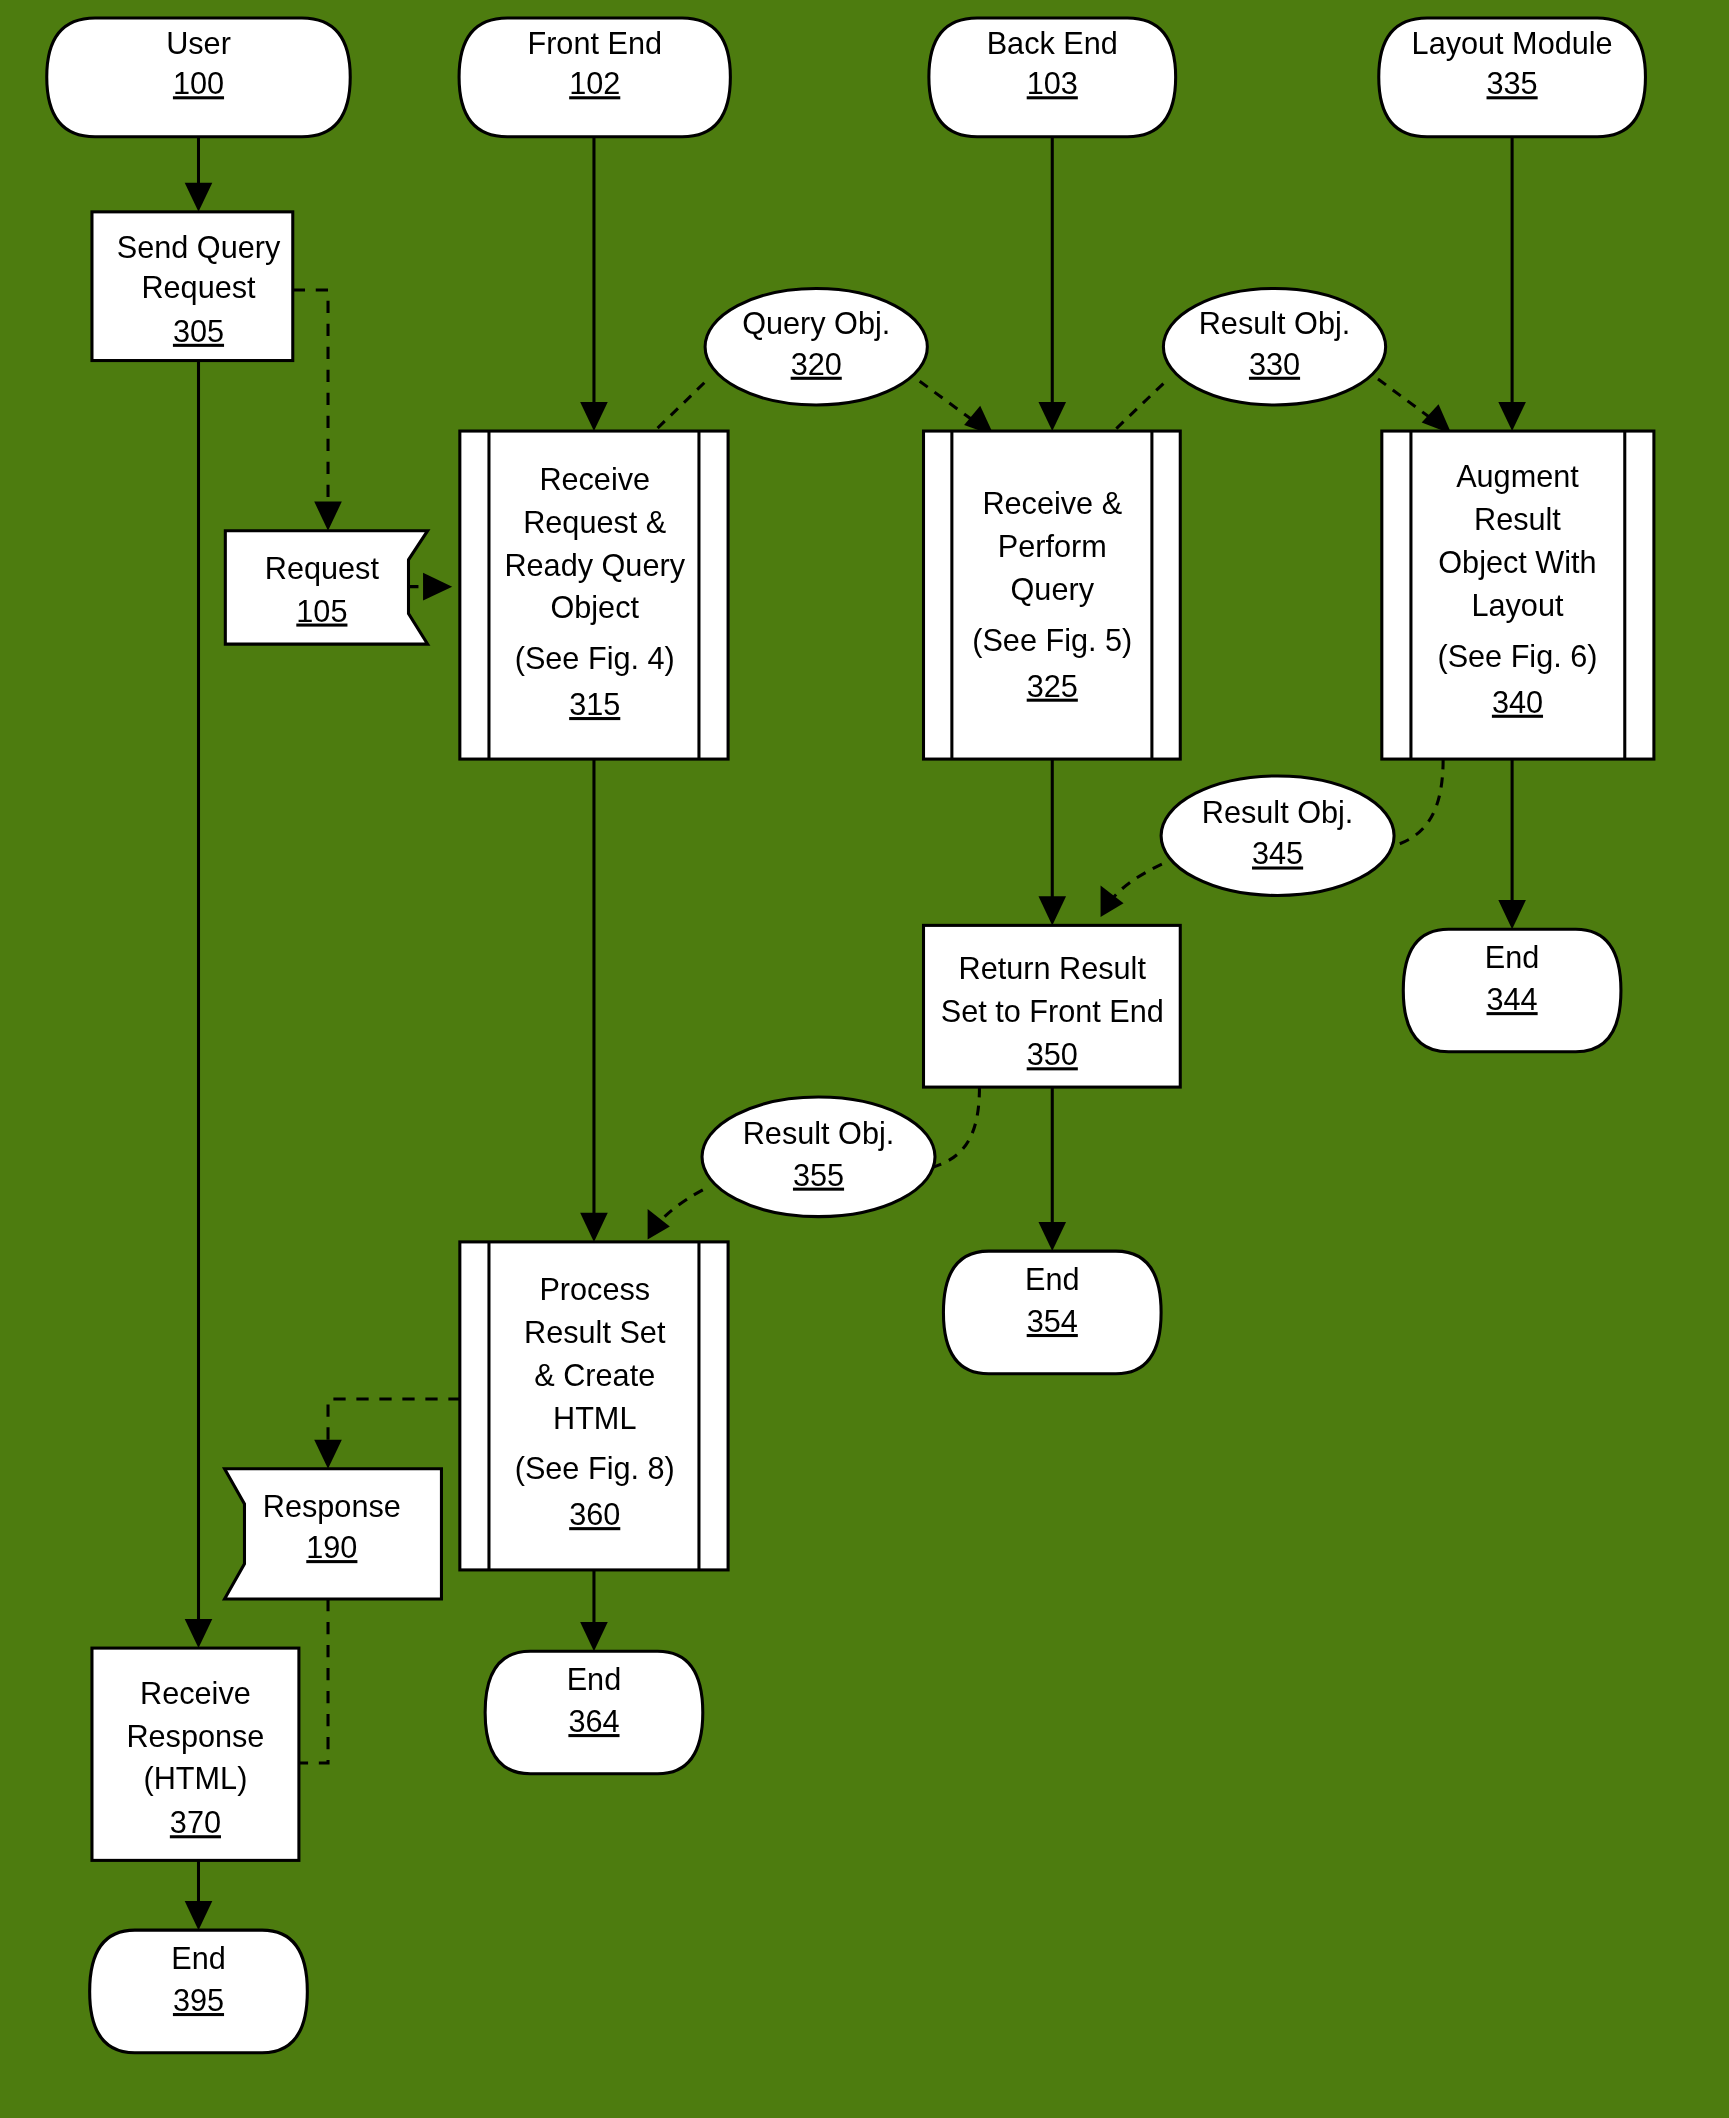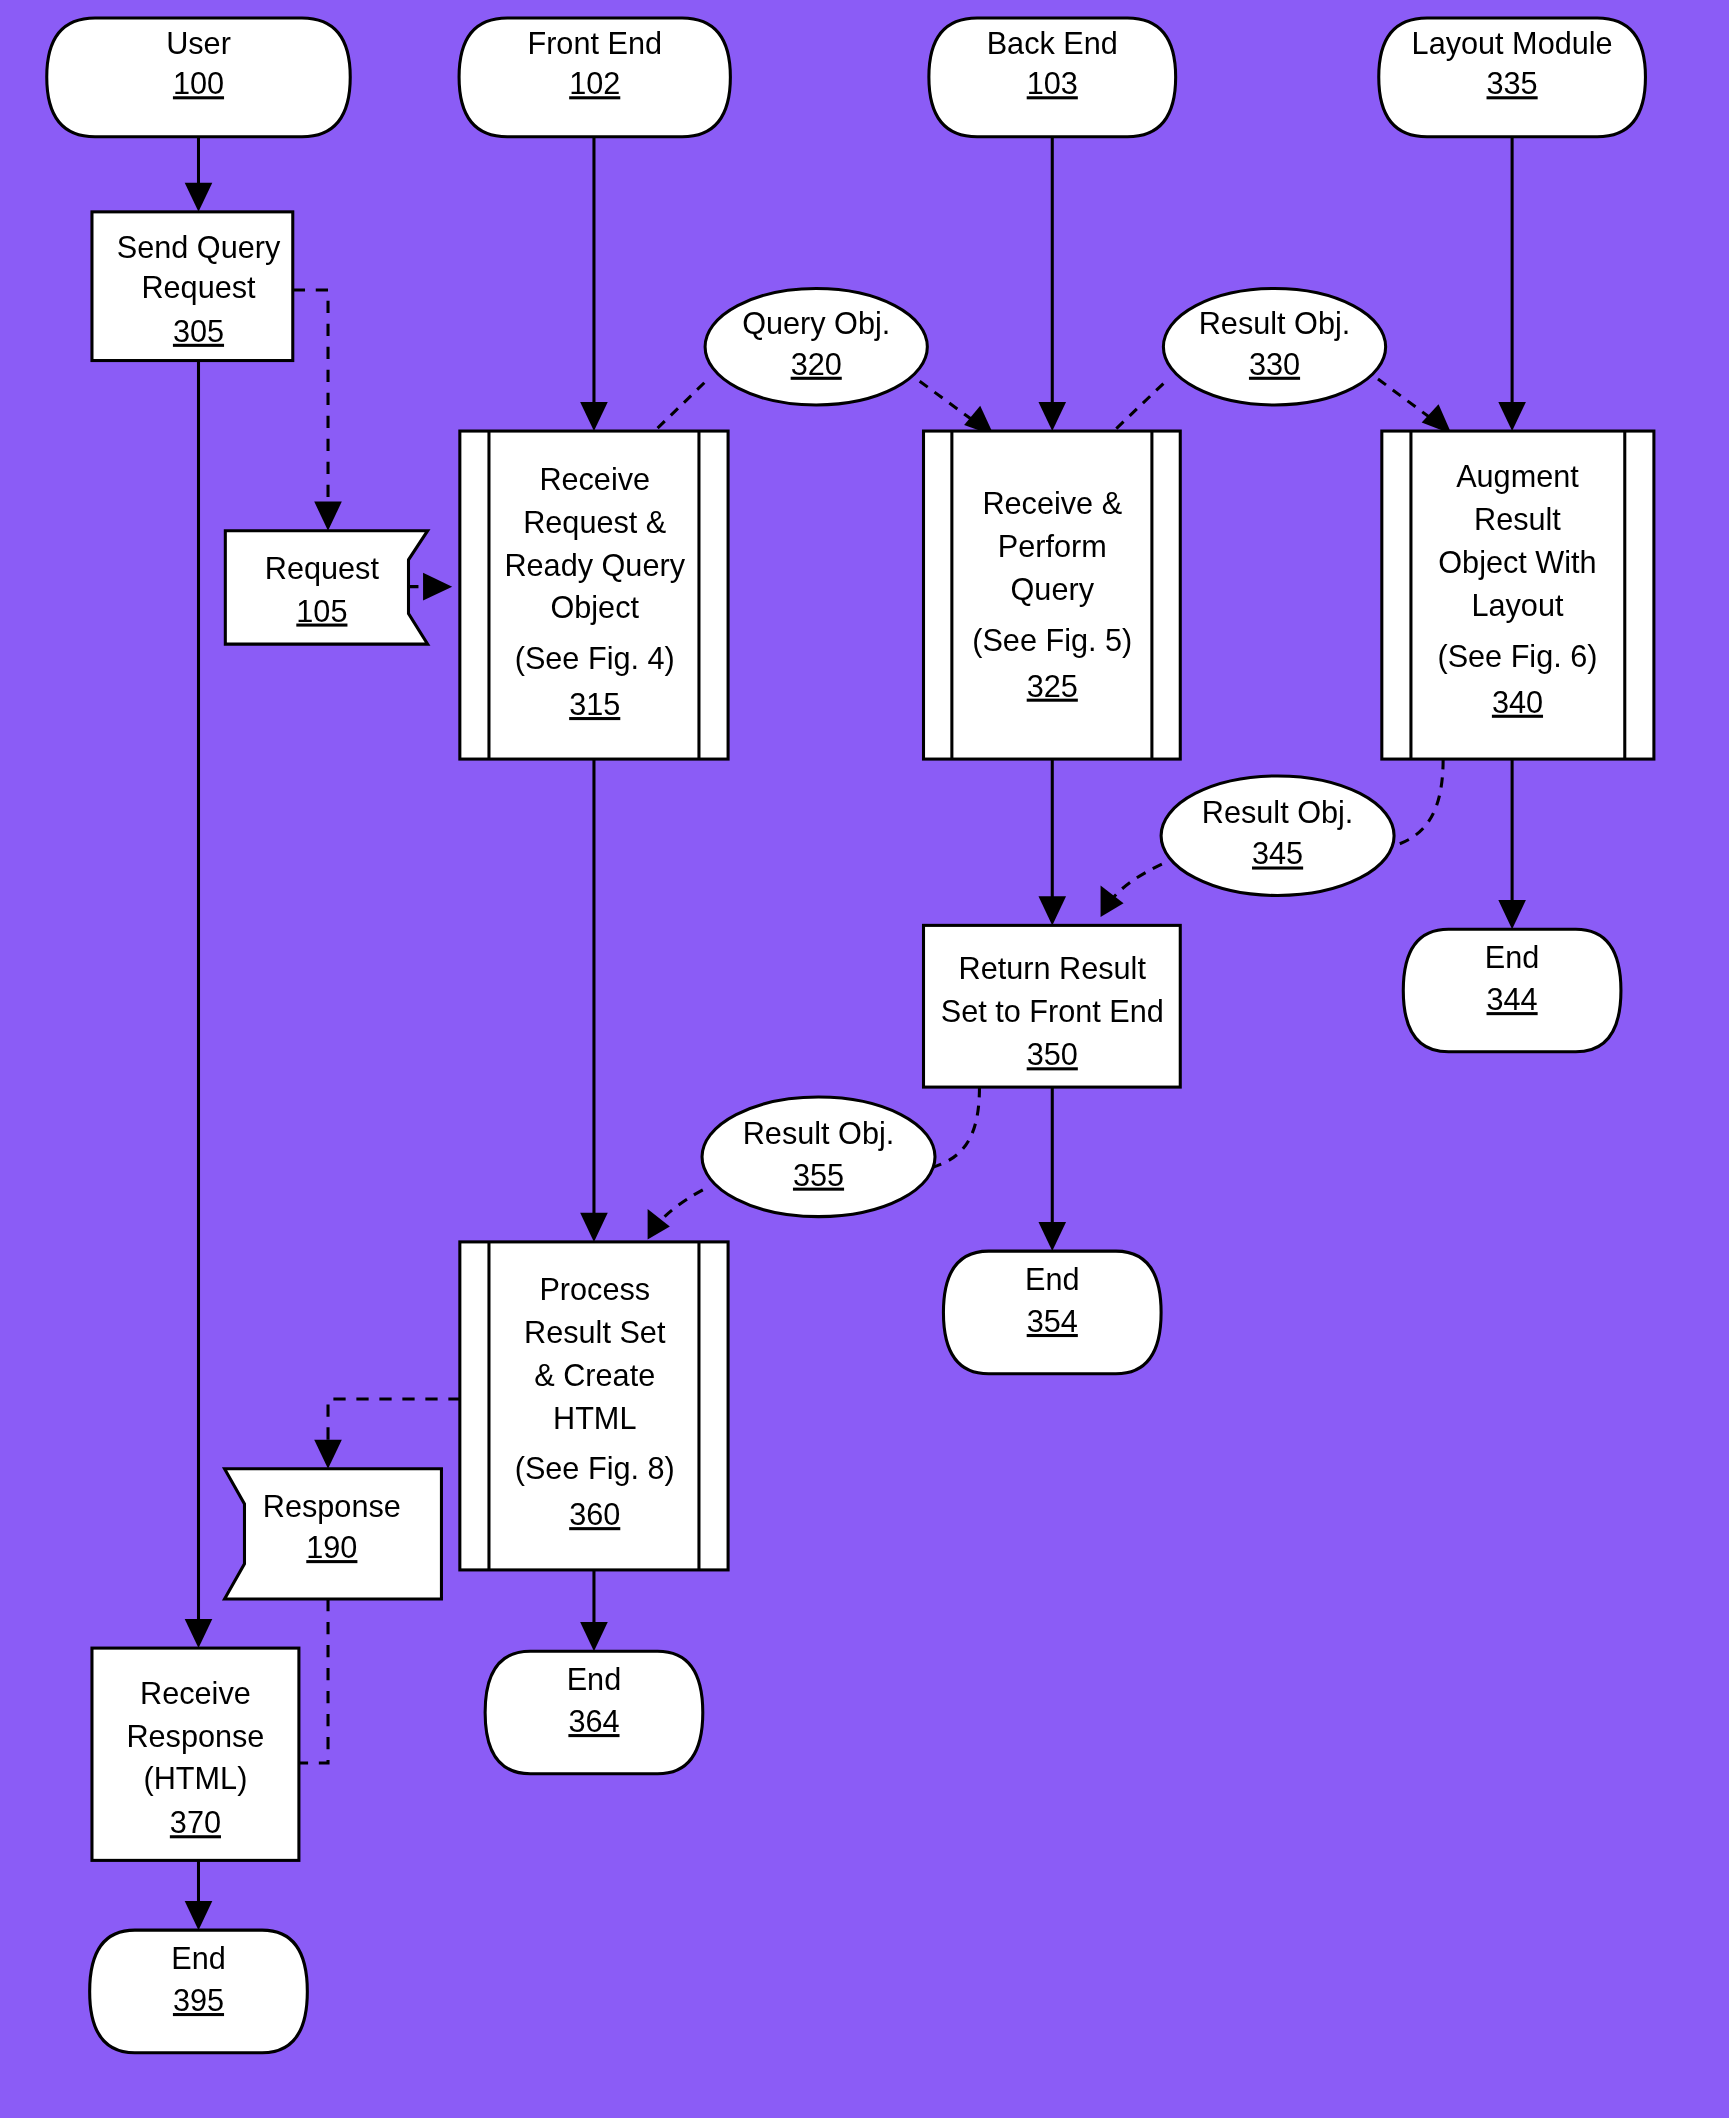--- a/index.html
+++ b/index.html
@@ -9,21 +9,21 @@
   }
   body {
     width: 1729px;
     height: 2119px;
     font-family: "Liberation Sans", sans-serif;
   }
   #figure-root {
     position: relative;
     width: 1729px;
     height: 2119px;
-    background: #8b5cf6;
+    background: #4d7c0f;
   }
   svg#flowchart {
     display: block;
     width: 1729px;
     height: 2119px;
   }
   .shape-fill {
     fill: #ffffff;
     stroke: #000000;
     stroke-width: 4;

